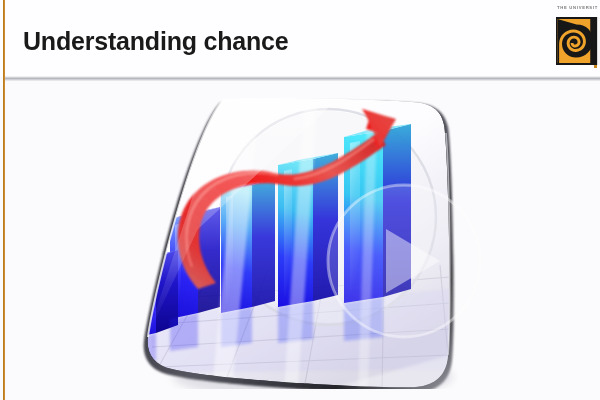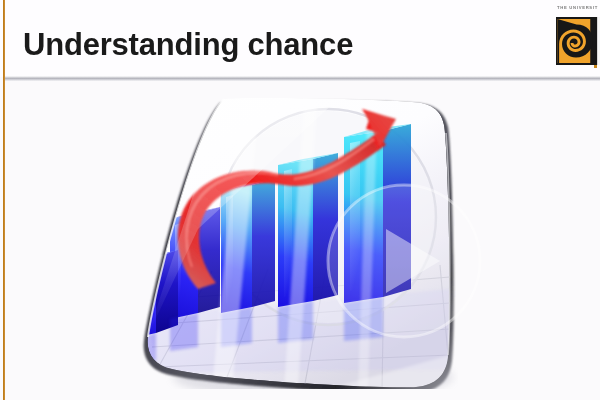--- a/index.html
+++ b/index.html
@@ -38,21 +38,21 @@
     width: 600px;
     height: 77px;
     background: #fefdff;
     z-index: 3;
   }
 
   .page-title {
     position: absolute;
     left: 23px;
     top: 27px;
-    font-size: 31px;
+    font-size: 25px;
     font-weight: bold;
     color: #1a1a1a;
     letter-spacing: -0.2px;
     white-space: nowrap;
   }
 
   .header-rule {
     position: absolute;
     left: 5px;
     top: 76px;

